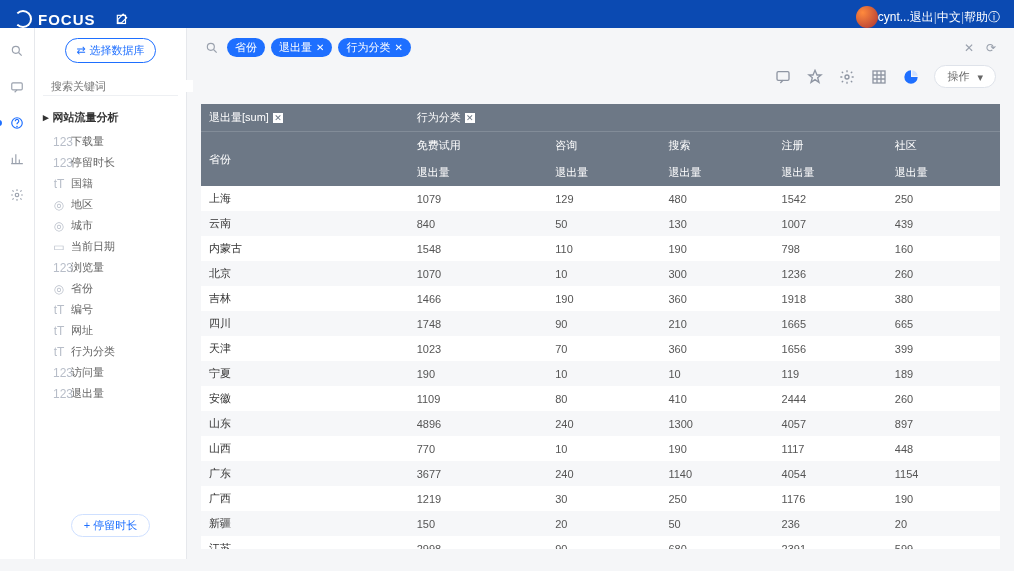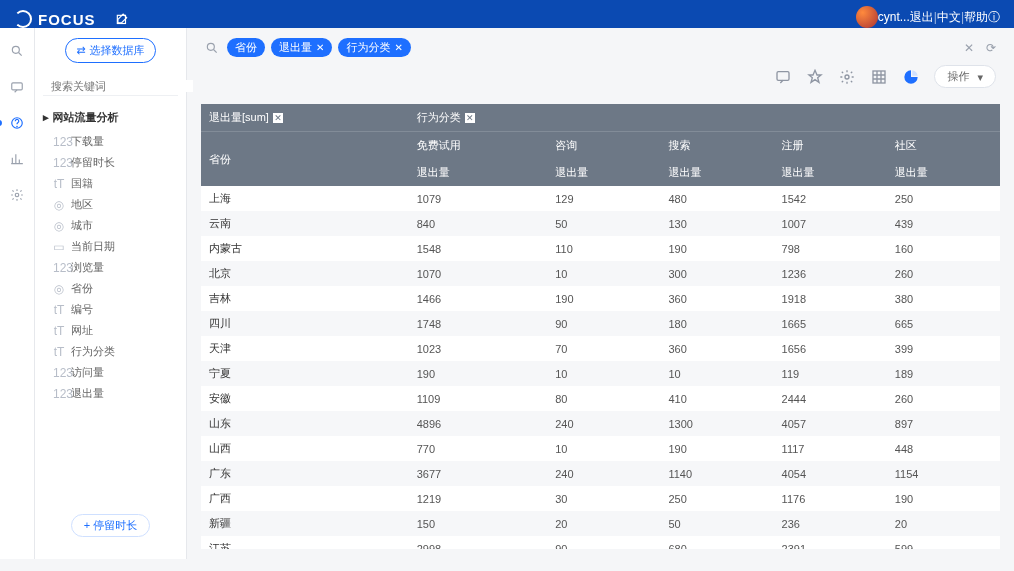--- a/index.html
+++ b/index.html
@@ -311,21 +311,21 @@
               <td>1466</td>
               <td>190</td>
               <td>360</td>
               <td>1918</td>
               <td>380</td>
             </tr>
             <tr>
               <td>四川</td>
               <td>1748</td>
               <td>90</td>
-              <td>180</td>
+              <td>210</td>
               <td>1665</td>
               <td>665</td>
             </tr>
             <tr>
               <td>天津</td>
               <td>1023</td>
               <td>70</td>
               <td>360</td>
               <td>1656</td>
               <td>399</td>

